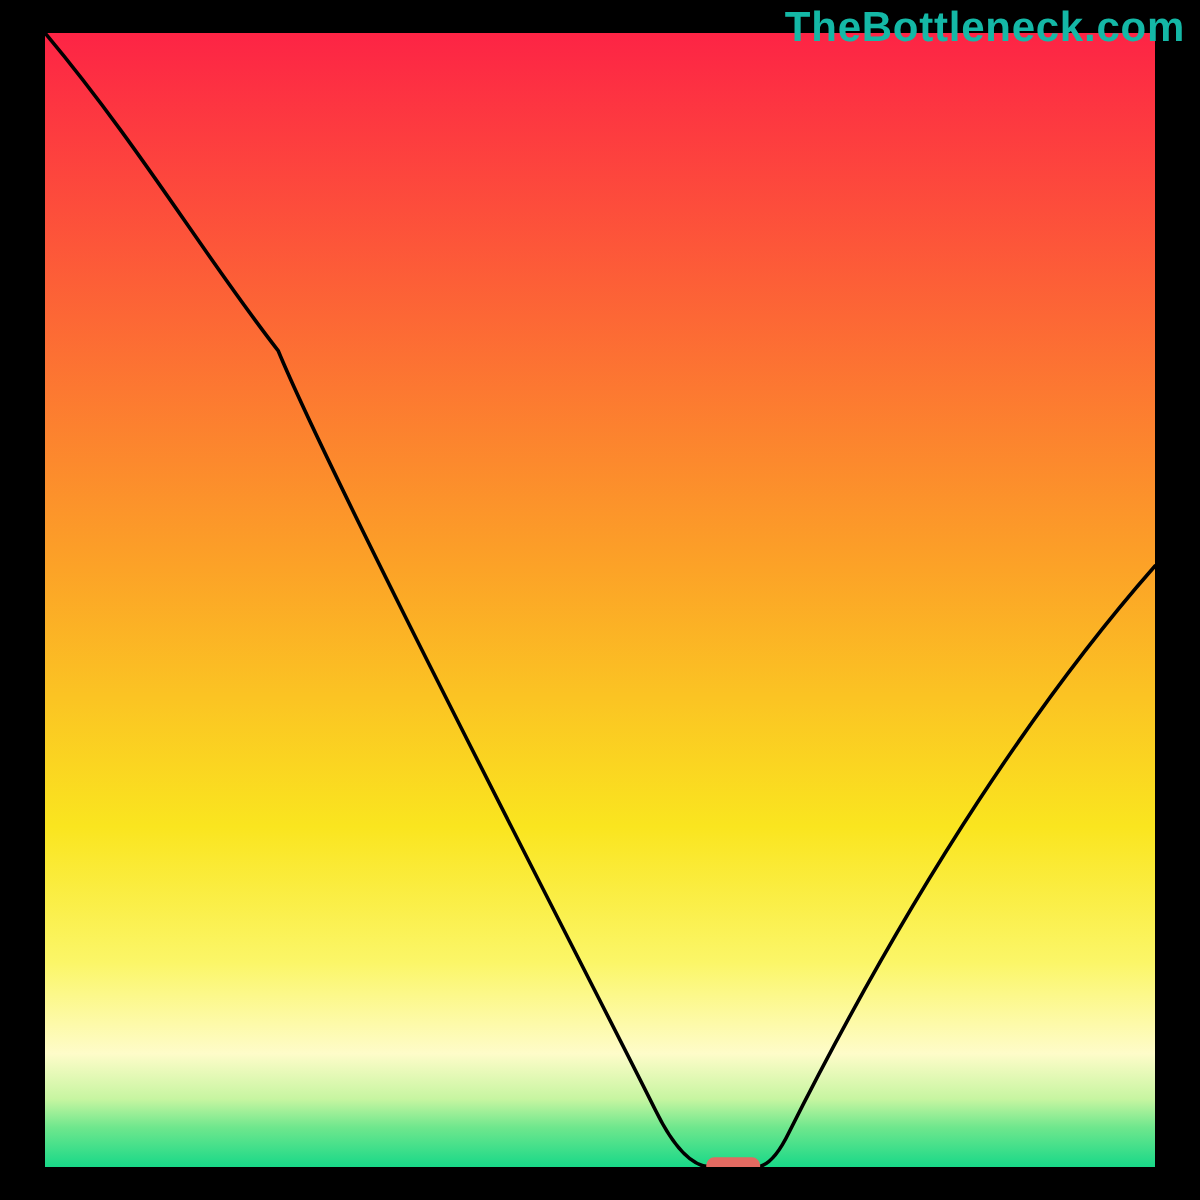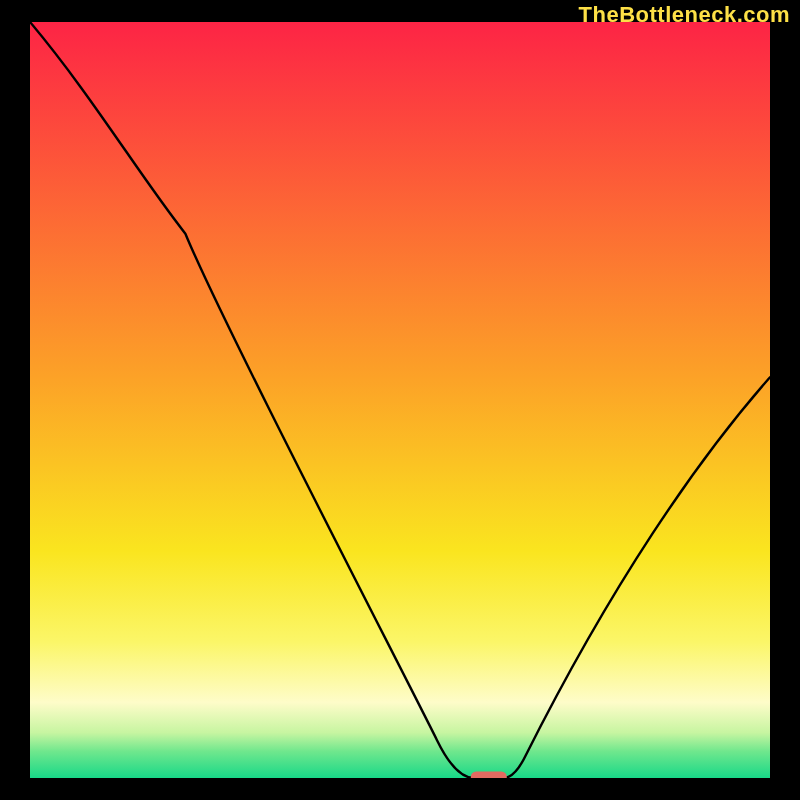--- a/index.html
+++ b/index.html
@@ -13,22 +13,22 @@
   }
   .wrap {
     position: relative;
     width: 800px;
     height: 800px;
   }
   .watermark {
     position: absolute;
     top: 2px;
     right: 10px;
-    color: #fde047;
-    font-size: 22px;
+    color: #14b8a6;
+    font-size: 28px;
     font-weight: 600;
     letter-spacing: 0.5px;
     z-index: 5;
   }
   .plot-area {
     position: absolute;
     left: 30px;
     top: 22px;
     width: 740px;
     height: 756px;

